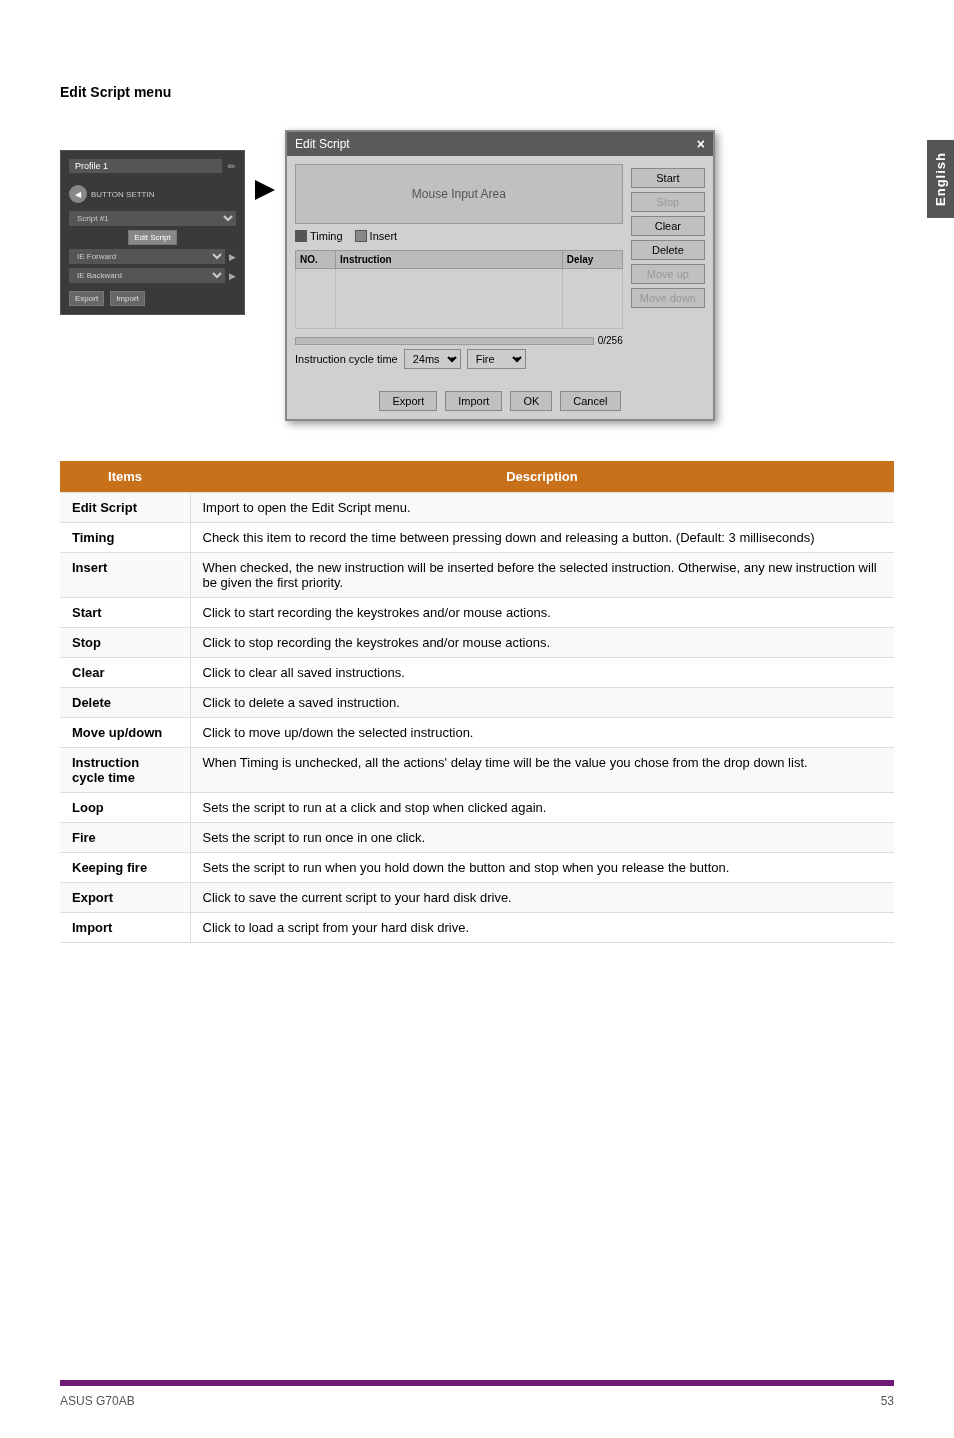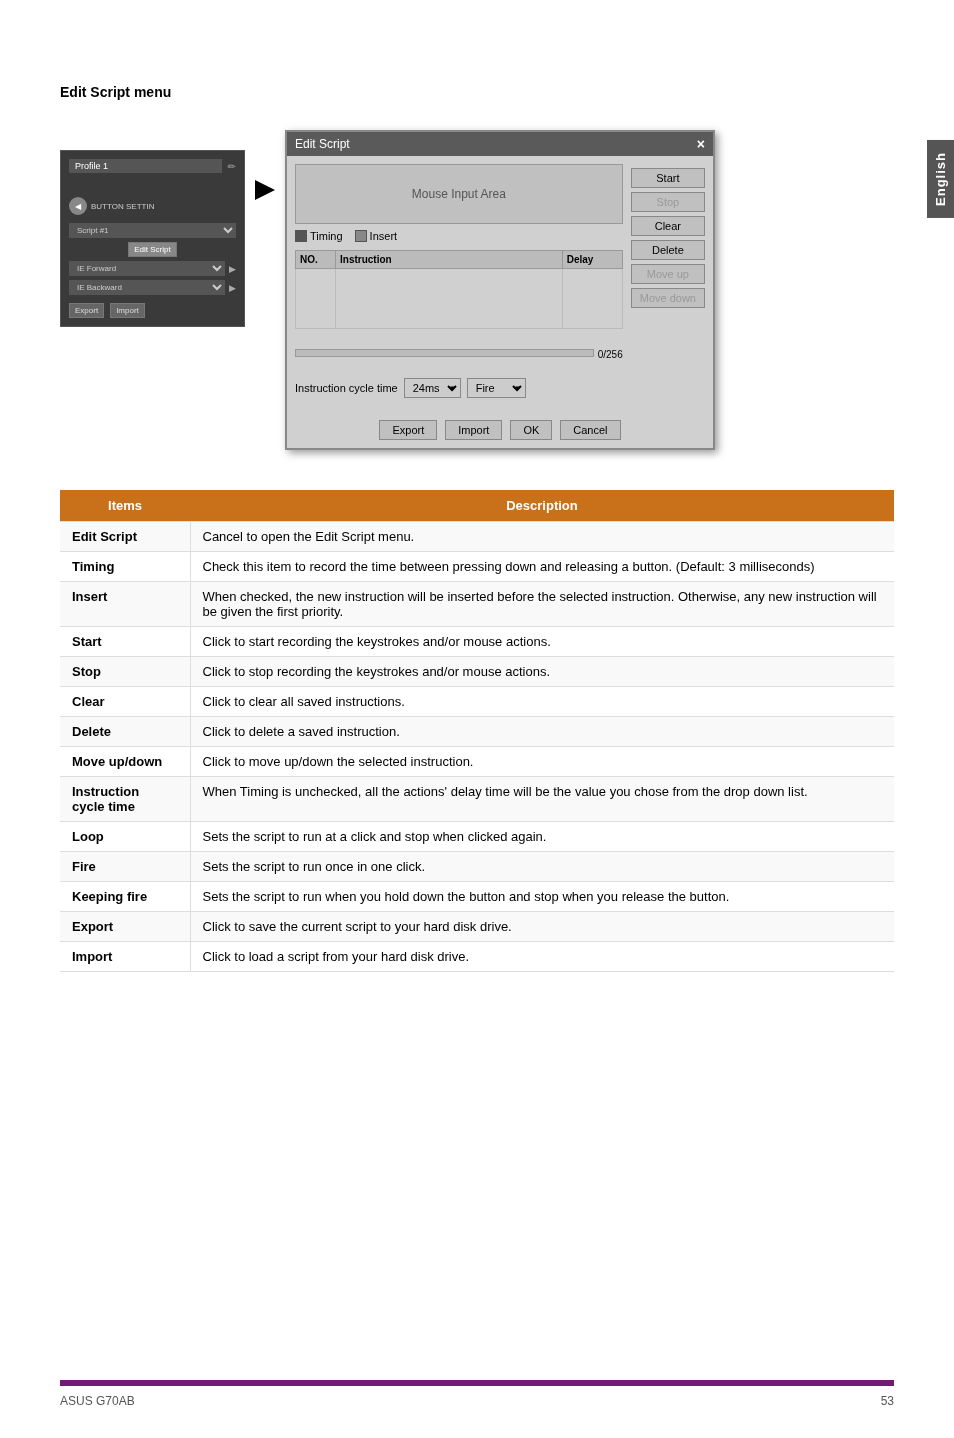--- a/index.html
+++ b/index.html
@@ -59,21 +59,21 @@
       color: #ccc;
       margin-top: 30px;
       position: relative;
       z-index: 1;
     }
 
     .mini-app-profile {
       display: flex;
       align-items: center;
       gap: 6px;
-      margin-bottom: 24px;
+      margin-bottom: 12px;
     }
 
     .mini-profile-box {
       background: #555;
       color: #fff;
       padding: 2px 6px;
       font-size: 9px;
       flex: 1;
     }
 
@@ -232,21 +232,21 @@
       height: 12px;
       background: #888;
       border: 1px solid #555;
       display: inline-block;
     }
 
     .instruction-table {
       width: 100%;
       border-collapse: collapse;
       font-size: 10px;
-      margin-bottom: 20px;
+      margin-bottom: 6px;
     }
 
     .instruction-table th {
       background: #bbb;
       padding: 3px 4px;
       text-align: left;
       border: 1px solid #999;
       font-size: 10px;
     }
 
@@ -254,22 +254,23 @@
       padding: 2px 4px;
       border: 1px solid #bbb;
       font-size: 10px;
       height: 60px;
       vertical-align: top;
     }
 
     .progress-row {
       display: flex;
       justify-content: flex-end;
+      align-items: center;
       font-size: 10px;
-      margin-bottom: 18px;
+      margin-bottom: 3px;
       gap: 4px;
     }
 
     .progress-bar-container {
       flex: 1;
       height: 8px;
       background: #bbb;
       border: 1px solid #999;
       position: relative;
     }
@@ -579,21 +580,21 @@
   <table class="info-table">
     <thead>
       <tr>
         <th><span>Items</span></th>
         <th><span>Description</span></th>
       </tr>
     </thead>
     <tbody id="info-table-body">
     <tr>
           <td class="item-col">Edit Script</td>
-          <td>Cancel to open the Edit Script menu.</td>
+          <td>Import to open the Edit Script menu.</td>
         </tr>
         <tr>
           <td class="item-col">Timing</td>
           <td>Check this item to record the time between pressing down and releasing a button. (Default: 3 milliseconds)</td>
         </tr>
         <tr>
           <td class="item-col">Insert</td>
           <td>When checked, the new instruction will be inserted before the selected instruction. Otherwise, any new instruction will be given the first priority.</td>
         </tr>
         <tr>

